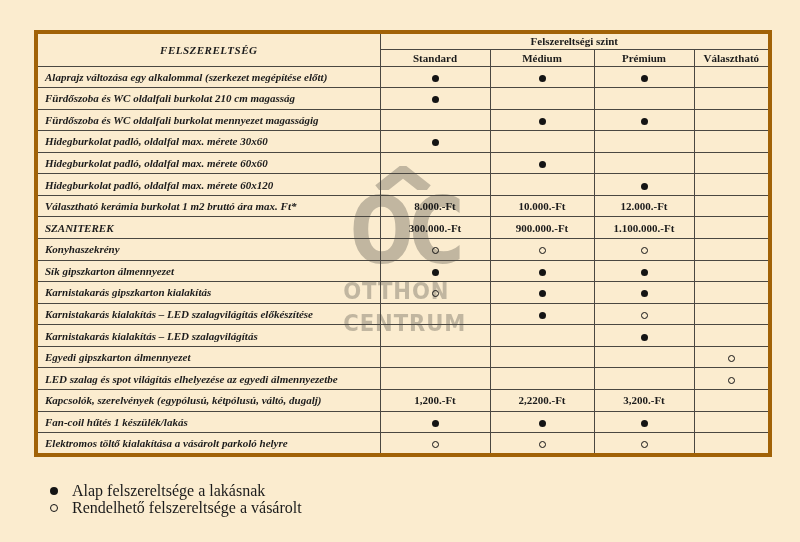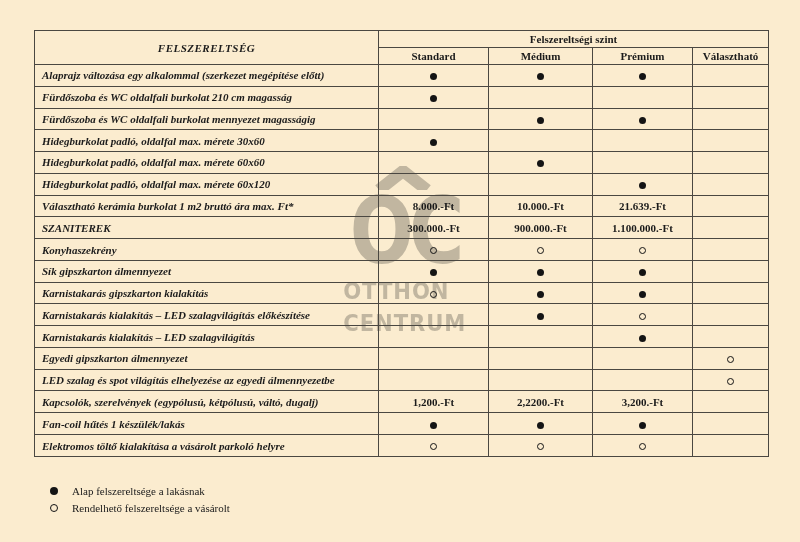--- a/index.html
+++ b/index.html
@@ -49,21 +49,21 @@
   
   table.equipment {
     position: absolute;
     left: 34px;
     top: 30px;
     width: 734px;
     height: 427px;
     border-collapse: collapse;
     table-layout: fixed;
     z-index: 1;
-    border: 1px solid #a16207;
+    border: 4px solid #a16207;
   }
   table.equipment th, table.equipment td {
     border: 1px solid #4a4741;
     font-size: 11px;
     vertical-align: middle;
     overflow: hidden;
     white-space: nowrap;
   }
   thead tr { height: 17px; }
   th.corner {
@@ -104,21 +104,21 @@
     background: transparent;
     vertical-align: middle;
   }
 
   
   .legend {
     position: absolute;
     left: 50px;
     top: 482px;
     z-index: 1;
-    font-size: 11px;
+    font-size: 16px;
   }
   .legend-item {
     display: flex;
     align-items: center;
     height: 17px;
   }
   .legend-item .sym-dot, .legend-item .sym-circle {
     width: 8px; height: 8px;
     margin-right: 14px;
     flex: 0 0 auto;
@@ -196,21 +196,21 @@
         <td class="label-cell">Hidegburkolat  padló, oldalfal max. mérete 60x120</td>
         <td class="value-cell"></td>
         <td class="value-cell"></td>
         <td class="value-cell"><span class="sym-dot"></span></td>
         <td class="value-cell"></td>
       </tr>
       <tr>
         <td class="label-cell">Választható kerámia burkolat 1 m2 bruttó ára max. Ft*</td>
         <td class="value-cell">8.000.-Ft</td>
         <td class="value-cell">10.000.-Ft</td>
-        <td class="value-cell">21.639.-Ft</td>
+        <td class="value-cell">12.000.-Ft</td>
         <td class="value-cell"></td>
       </tr>
       <tr>
         <td class="label-cell">SZANITEREK</td>
         <td class="value-cell">300.000.-Ft</td>
         <td class="value-cell">900.000.-Ft</td>
         <td class="value-cell">1.100.000.-Ft</td>
         <td class="value-cell"></td>
       </tr>
       <tr>

